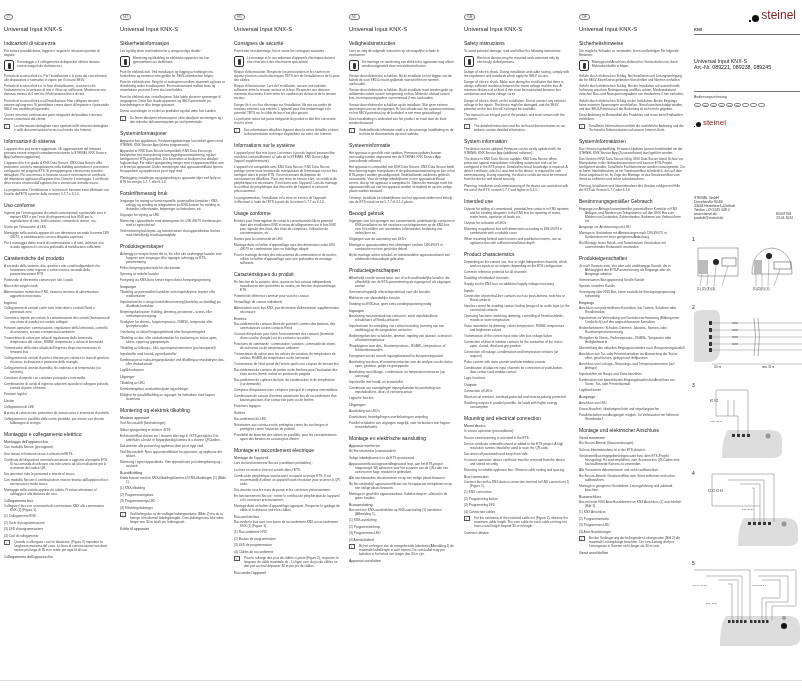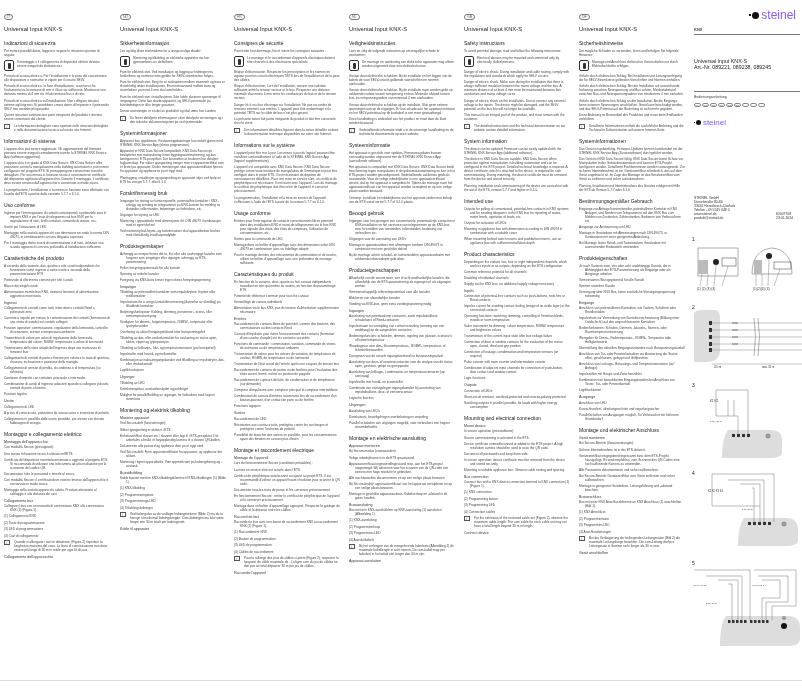--- a/index.html
+++ b/index.html
@@ -13,21 +13,21 @@
 .p{font-size:3.2px;line-height:4px;color:#444;margin:0 2px 2.5px 2px}
 .li{font-size:3.2px;line-height:4px;color:#444;margin:0 2px 2px 2px;padding-left:6px;text-indent:-6px}
 .box{display:flex;align-items:flex-start;margin:1px 2px 3px 2px}
 .warn{width:10px;height:11px;border:0.8px solid #333;border-radius:2px;margin-right:3px;flex:none;position:relative}
 .warn:after{content:"";position:absolute;left:3px;top:2px;width:3px;height:6px;background:#333;border-radius:1px}
 .info{font-size:3.4px;border:0.6px solid #555;width:6px;height:5px;line-height:5px;text-align:center;margin-right:4px;flex:none}
 .box .p{margin:0}
 .footline{position:absolute;left:0;width:802px;top:680px;border-top:0.6px solid #ddd}
 
 .cover{position:absolute;left:692px;top:0;width:110px;height:688px}
-.logo{position:absolute;display:flex;align-items:center;color:#8b5cf6}
+.logo{position:absolute;display:flex;align-items:flex-end;color:#7f1d1d}
 .logo .dot{display:inline-block;border-radius:50%;background:#111}
 .logo .sm{display:inline-block;width:1.4px;height:1.4px;background:#111;margin-right:1px}
 .knx{position:absolute;left:2px;top:27px;font-size:4px;font-weight:bold;color:#444}
 .rule{position:absolute;left:2px;width:106px;border-top:0.8px solid #777}
 .prod{position:absolute;left:2px;top:58px;font-size:5.3px;line-height:6px;color:#222}
 .bedien{position:absolute;left:2px;top:95px;font-size:3.5px;color:#444}
 .langs{position:absolute;left:2px;top:103px;display:flex;gap:1px}
 .langs span{display:inline-block;width:7px;height:4px;border:0.6px solid #888;border-radius:2px;font-size:2.4px;text-align:center;line-height:3.4px;color:#555}
 .addr{position:absolute;left:2px;top:196px;font-size:3.4px;line-height:4px;color:#333}
 .code{position:absolute;left:84px;top:212px;font-size:3.4px;line-height:4px;color:#333}

